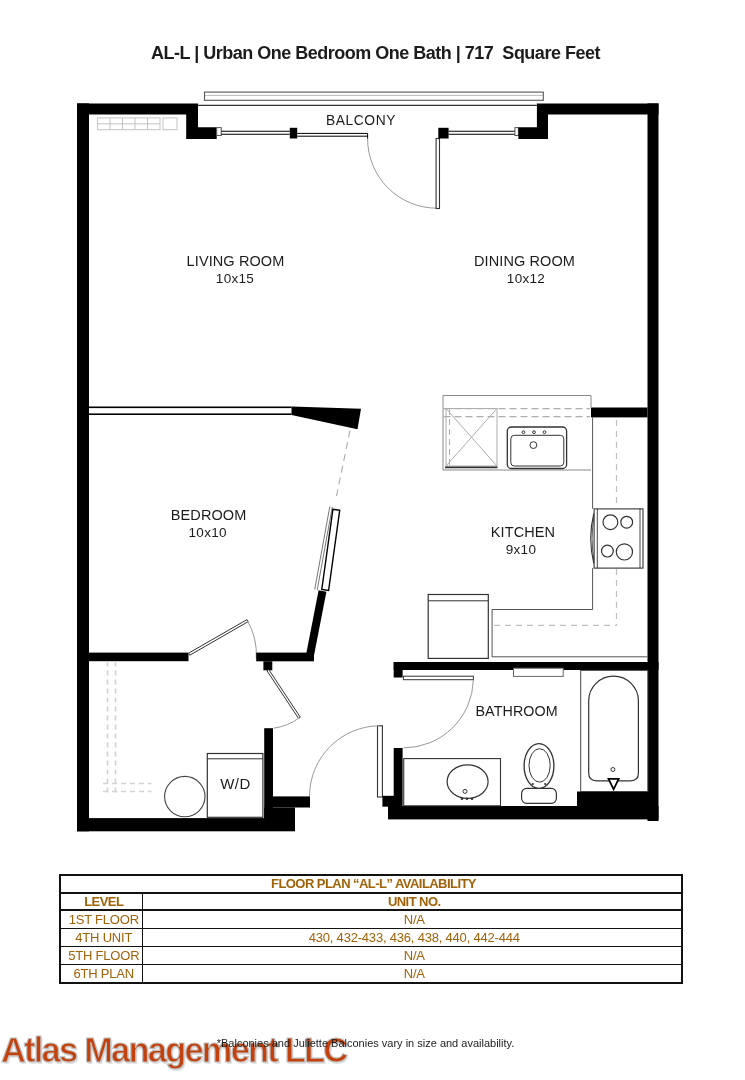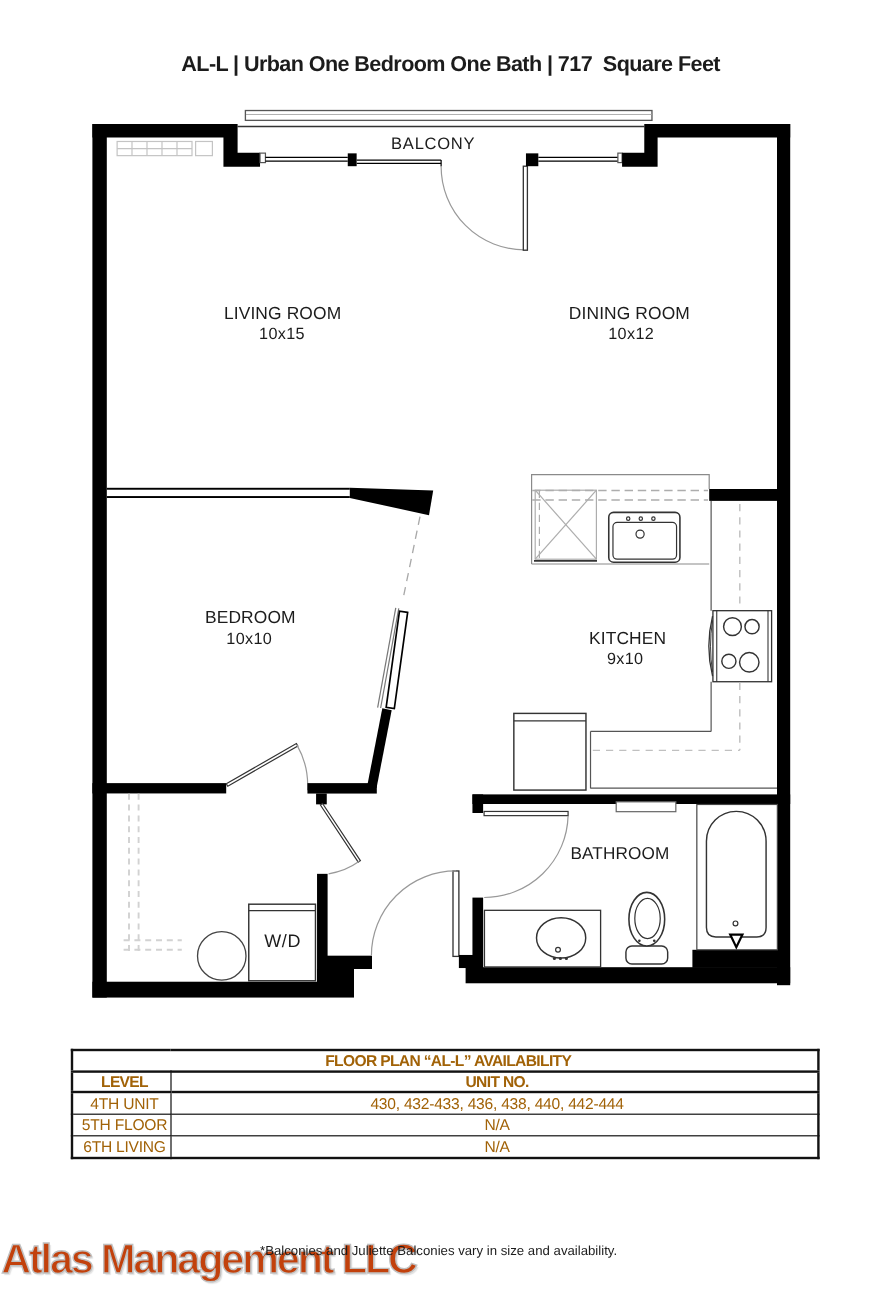--- a/index.html
+++ b/index.html
@@ -251,29 +251,33 @@
       </colgroup>
 <tbody>
         <tr class="hd">
           <td colspan="2">FLOOR PLAN “AL-L” AVAILABILITY</td>
         </tr>
 <tr class="hd">
           <td class="c1">LEVEL</td>
           <td>UNIT NO.</td>
         </tr>
 <tr>
+          <td class="c1">1ST FLOOR</td>
+          <td>N/A</td>
+        </tr>
+<tr>
           <td class="c1">4TH UNIT</td>
           <td>430, 432-433, 436, 438, 440, 442-444</td>
         </tr>
 <tr>
           <td class="c1">5TH FLOOR</td>
           <td>N/A</td>
         </tr>
 <tr>
-          <td class="c1">6TH LIVING</td>
+          <td class="c1">6TH PLAN</td>
           <td>N/A</td>
         </tr>
 </tbody>
     </table>
 </div>
 
 <div id="wm" class="abs">Atlas Management LLC</div>
 
 <div id="foot" class="abs">*Balconies and Juliette Balconies vary in size and availability.</div>
 

